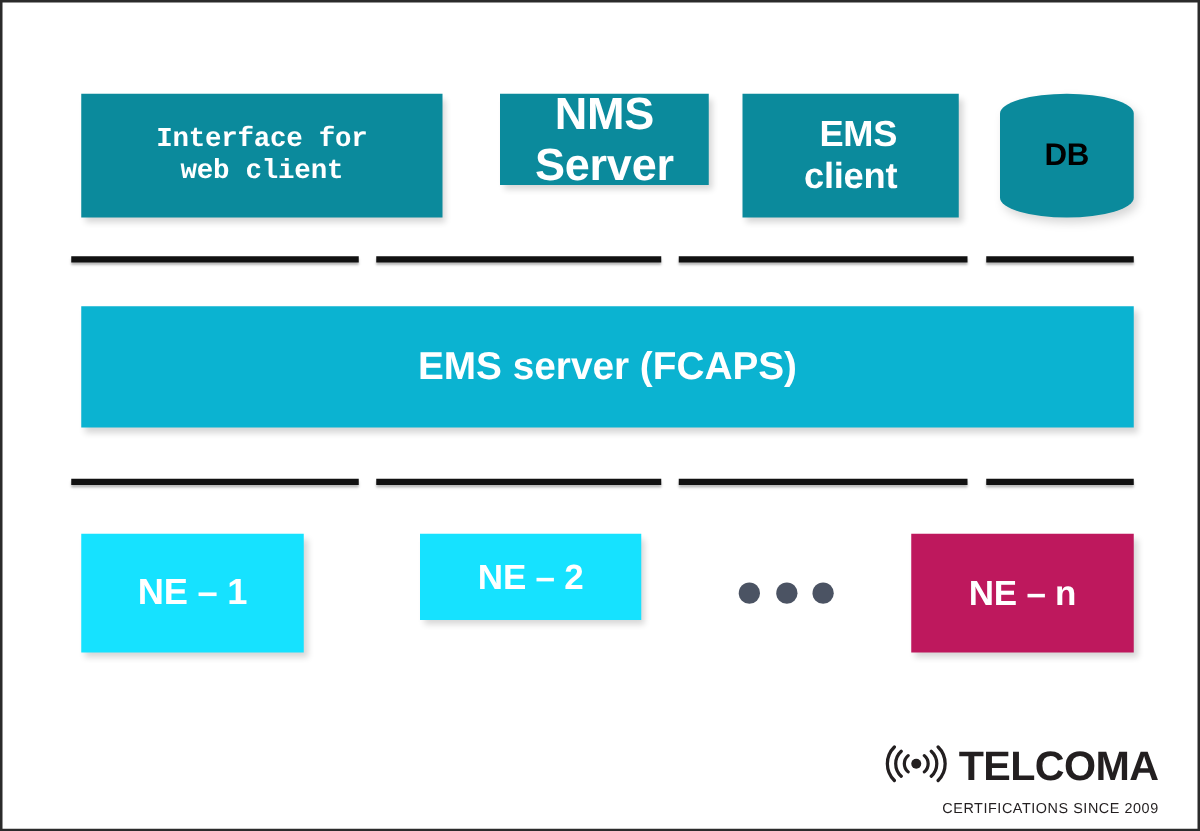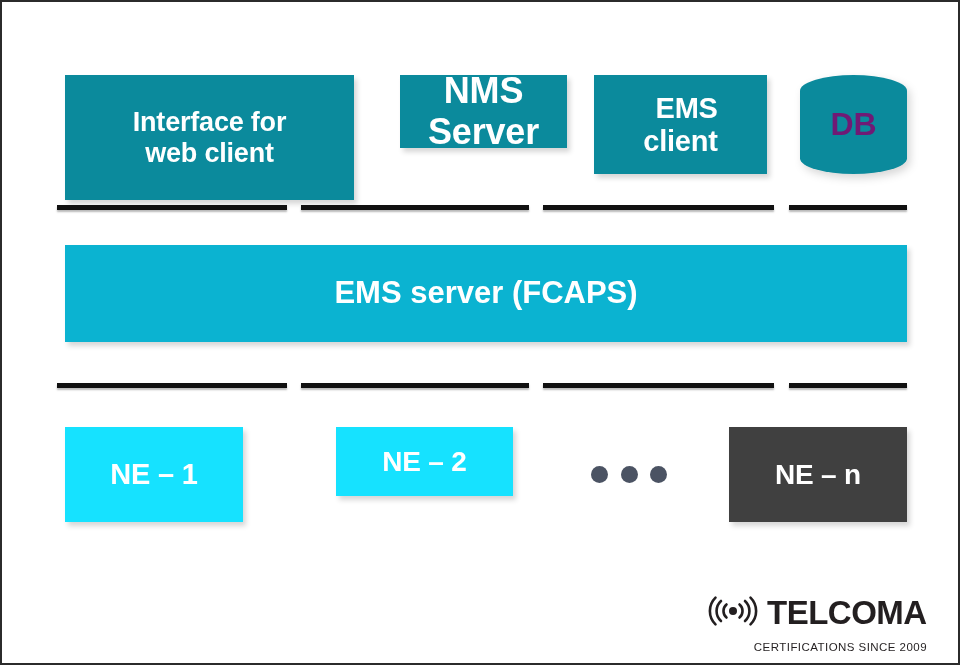--- a/index.html
+++ b/index.html
@@ -34,22 +34,23 @@
     box-sizing: border-box;
     box-shadow: 3px 4px 5px rgba(0,0,0,0.16);
   }
 
   .node.teal   { background: #0b8a9c; }
   .node.midcy  { background: #0bb3d1; }
   .node.brtcy  { background: #16e2ff; }
 
   
   #node-interface {
-    left: 63px;  top: 73px;  width: 289px; height: 125px;
-    font-size: 27px;
+    left: 63px;  top: 73px;  width: 289px; height: 99px;
+    font-size: 22px;
+    font-family: Liberation Mono, monospace;
   }
   #node-nms {
     left: 388px; top: 73px;  width: 167px; height: 73px;
     font-size: 36px;
     margin-left: 10px;
   }
   #node-ems-client {
     left: 592px; top: 73px;  width: 173px; height: 99px;
     font-size: 29px;
     text-align: right;
@@ -65,22 +66,22 @@
     filter: drop-shadow(3px 4px 4px rgba(0,0,0,0.16));
   }
   #node-db .cyl {
     position: absolute;
     inset: 0;
     background: #0b8a9c;
     border-radius: 50% / 16%;
   }
   #node-db .db-label {
     position: relative;
-    color: #701a75;
-    font-size: 32px;
+    color: #000000;
+    font-size: 25px;
     font-weight: 700;
     letter-spacing: -0.2px;
   }
 
   
   #node-ems-server {
     left: 63px; top: 243px; width: 842px; height: 97px;
     font-size: 31px;
     letter-spacing: 0px;
   }
@@ -195,21 +196,21 @@
   <div class="node brtcy" id="node-ne-2" style="background: rgb(22, 226, 255);">
     <span>NE – 2</span>
   </div>
 
   <div id="ellipsis">
     <span class="dot" style="background: rgb(75, 83, 99);"></span>
     <span class="dot" style="background: rgb(75, 83, 99);"></span>
     <span class="dot" style="background: rgb(75, 83, 99);"></span>
   </div>
 
-  <div class="node brtcy" id="node-ne-n" style="background: #404040;">
+  <div class="node brtcy" id="node-ne-n" style="background: #be185d;">
     <span>NE – n</span>
   </div>
 
   <div id="logo">
     <div class="logo-row">
       <svg id="logo-mark" width="62" height="34" viewBox="0 0 62 34">
         <g fill="none" stroke="#231f20" stroke-width="2.6" stroke-linecap="round">
           <path d="M24.5 10.5 A 8.5 8.5 0 0 0 24.5 23.5"></path>
           <path d="M19.0 7.0  A 13.5 13.5 0 0 0 19.0 27.0"></path>
           <path d="M13.5 3.6  A 18.8 18.8 0 0 0 13.5 30.4"></path>

